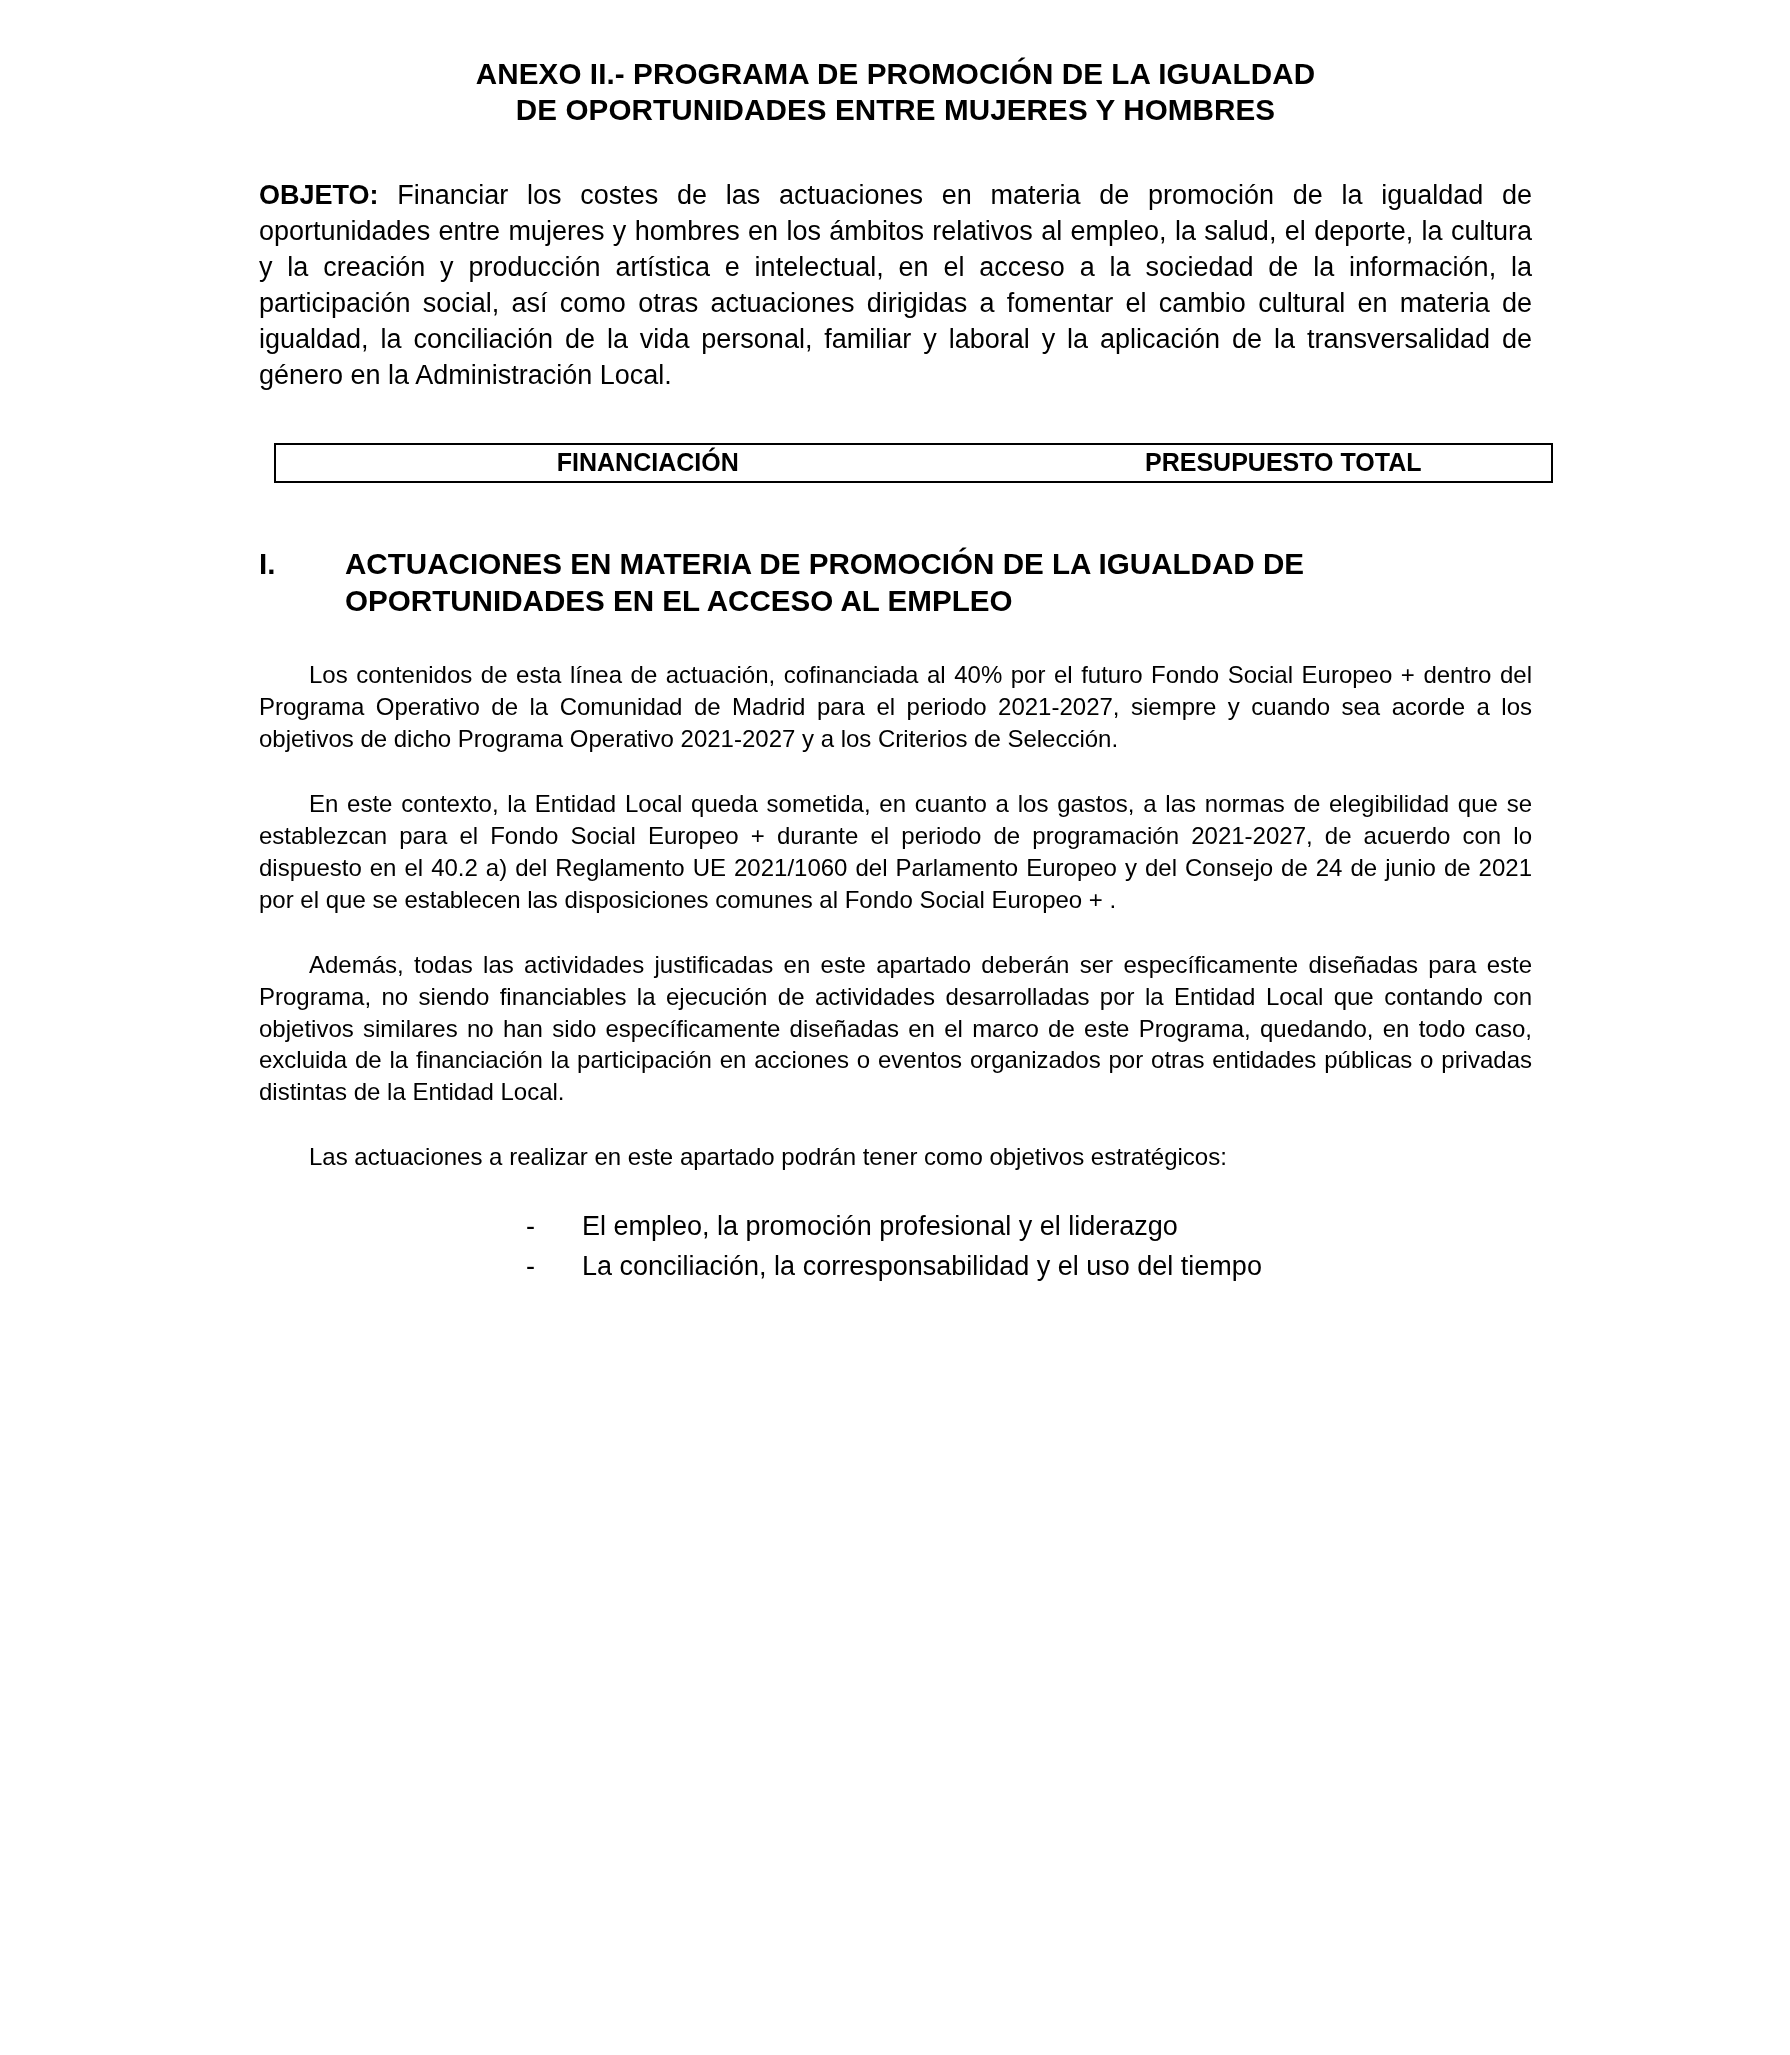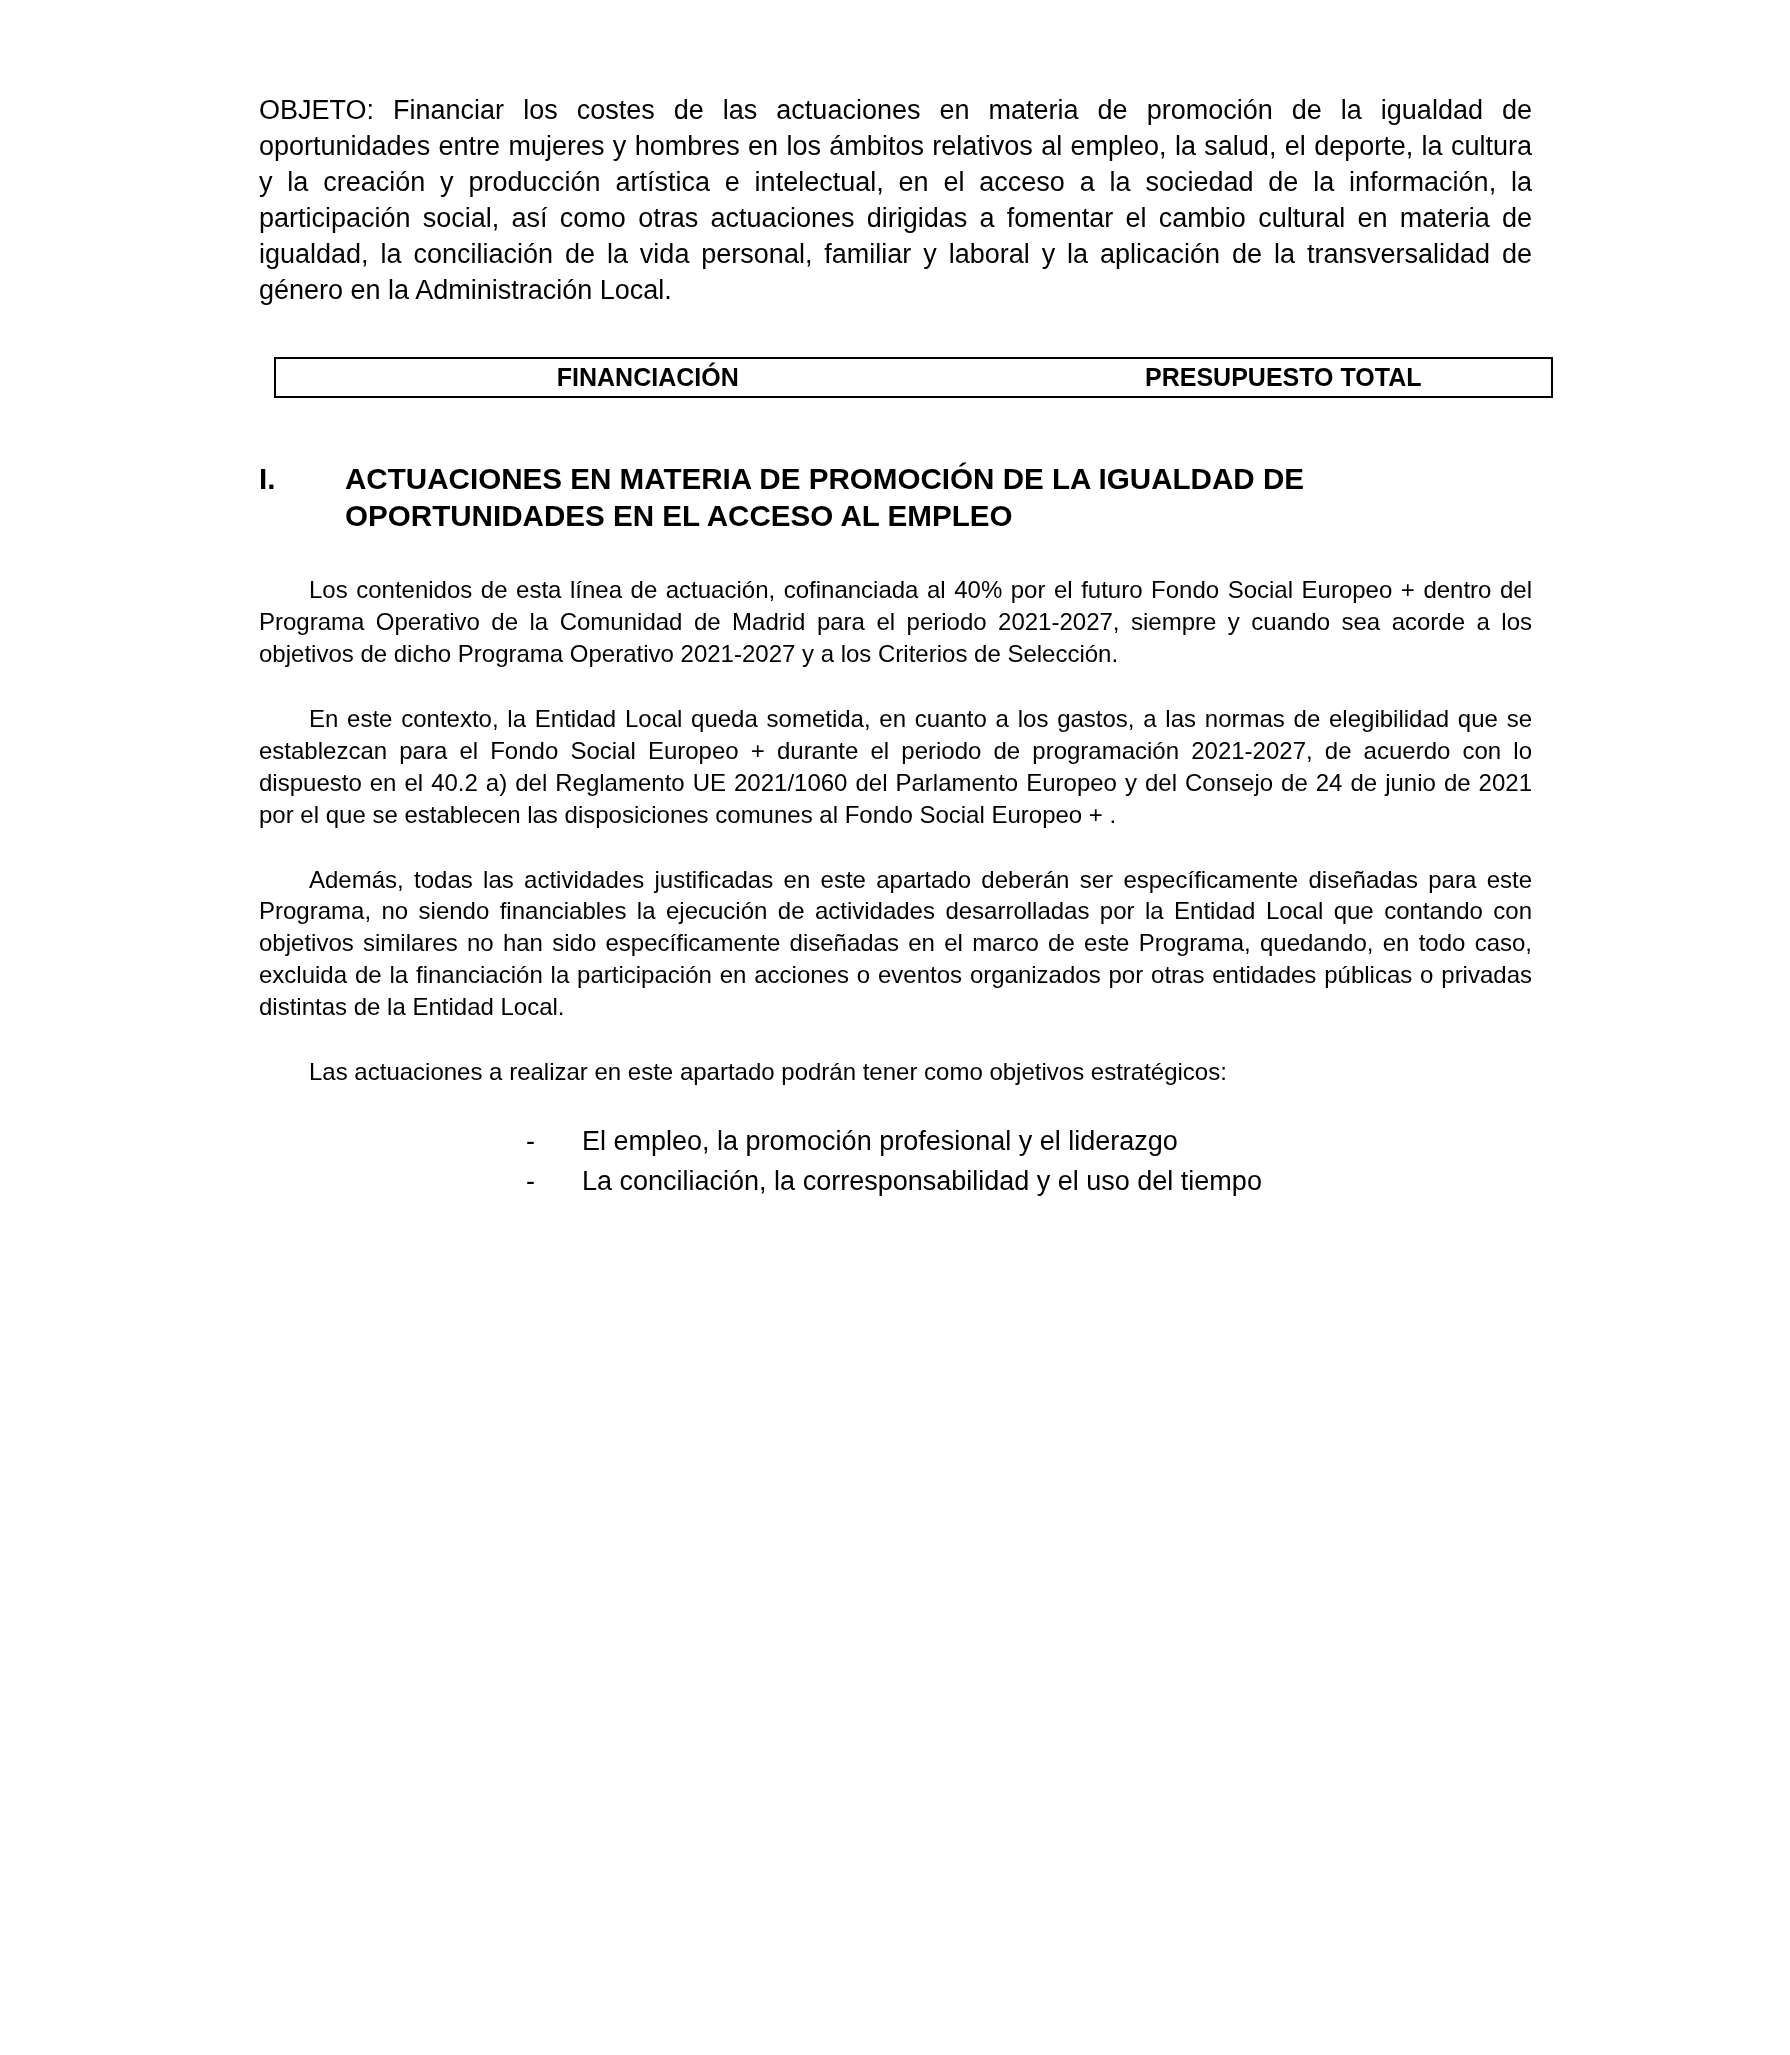--- a/index.html
+++ b/index.html
@@ -34,21 +34,21 @@
     display: block;
   }
   .objeto-block {
     margin: 50px 151px 0 151px;
     font-size: 27px;
     line-height: 1.33;
     text-align: justify;
     text-justify: inter-word;
   }
   .objeto-block .lead {
-    font-weight: normal;
+    font-weight: bold;
   }
   .fin-table {
     margin: 49px 130px 0 166px;
     border: 2.2px solid #000;
     box-sizing: border-box;
   }
   .fin-table table {
     width: 100%;
     border-collapse: collapse;
     font-size: 25px;
@@ -116,20 +116,24 @@
   }
   .bullet-list li .btext {
     flex: 1 1 auto;
   }
 </style>
 </head>
 <body>
 
 <div class="page">
 
+  <h1 class="doc-title">
+    <span>ANEXO II.- PROGRAMA DE PROMOCIÓN DE LA IGUALDAD</span>
+    <span class="line2">DE OPORTUNIDADES ENTRE MUJERES Y HOMBRES</span>
+  </h1>
 
   <p class="objeto-block"><span class="lead">OBJETO:</span><span> Financiar los costes de las actuaciones en materia de promoción de la igualdad de oportunidades entre mujeres y hombres en los ámbitos relativos al empleo, la salud, el deporte, la cultura y la creación y producción artística e intelectual, en el acceso a la sociedad de la información, la participación social, así como otras actuaciones dirigidas a fomentar el cambio cultural en materia de igualdad, la conciliación de la vida personal, familiar y laboral y la aplicación de la transversalidad de género en la Administración Local.</span></p>
 
   <div class="fin-table">
     <table>
       <thead>
         <tr>
           <th class="c1">FINANCIACIÓN</th>
           <th class="c2">PRESUPUESTO TOTAL</th>
         </tr>

